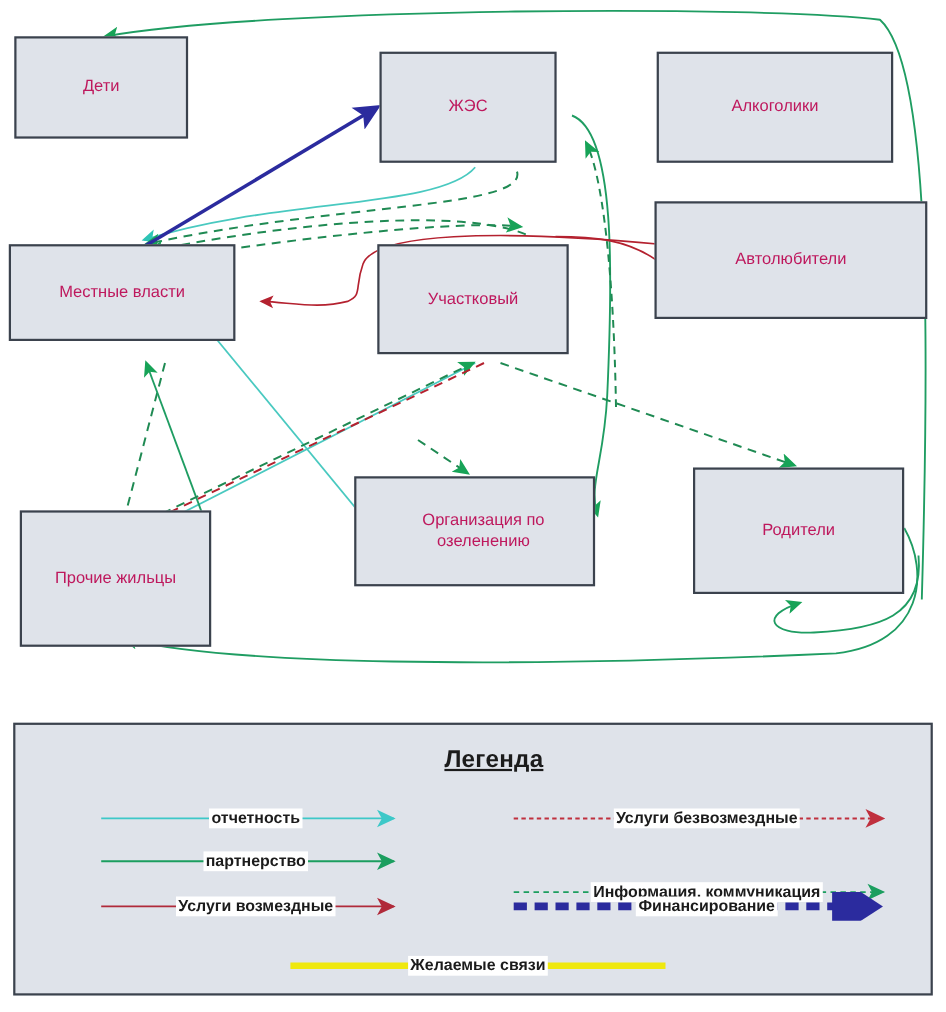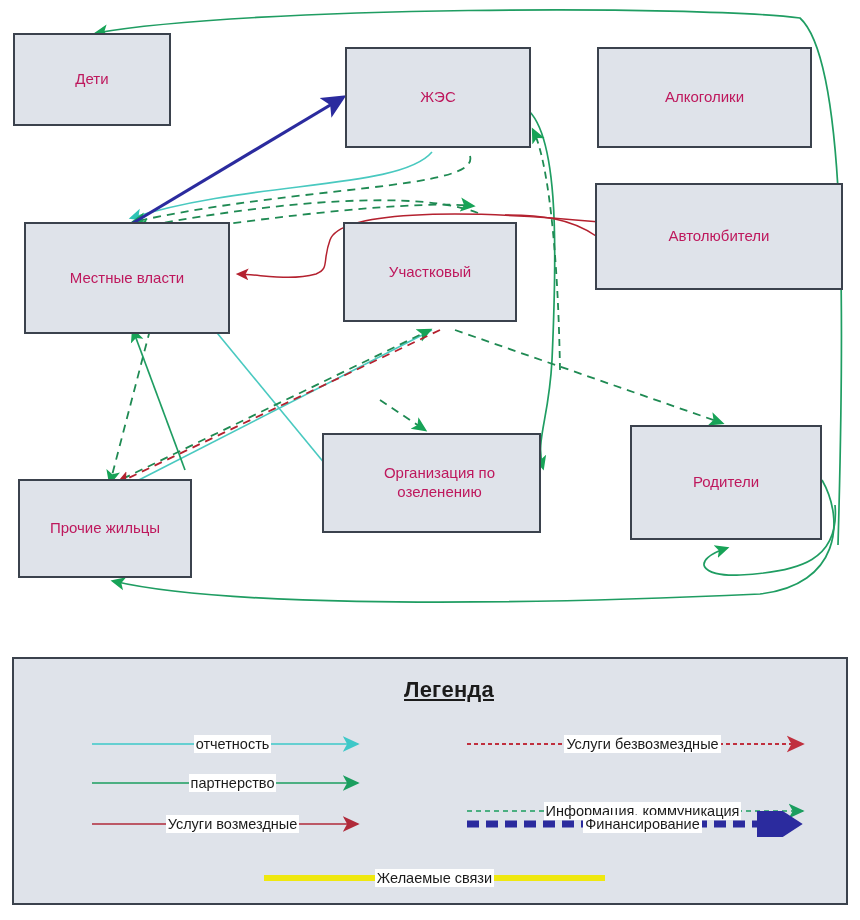--- a/index.html
+++ b/index.html
@@ -75,21 +75,21 @@
     position: absolute;
     display: flex;
     align-items: center;
     justify-content: center;
     height: 26px;
   }
   .legend-text {
     background: #ffffff;
     color: #1b1b1b;
     font-size: 14.5px;
-    font-weight: normal;
+    font-weight: bold;
     padding: 1px 2px;
     white-space: nowrap;
     z-index: 3;
     position: relative;
   }
   .legend-svg {
     position: absolute;
     left: 0;
     top: 0;
     z-index: 1;
@@ -157,50 +157,50 @@
 
     <path d="M 455,330 L 722,423" fill="none" stroke="#1f8a53" stroke-width="1.8" stroke-dasharray="8,6" marker-end="url(#ah-green)"></path>
 
     <path d="M 380,400 L 425,430" fill="none" stroke="#1f8a53" stroke-width="1.8" stroke-dasharray="8,6" marker-end="url(#ah-green)"></path>
   </svg>
 
   <div class="node" style="left:13px; top:33px; width:158px; height:93px;">
     <span class="node-label">Дети</span>
   </div>
 
-  <div class="node" style="left:345px; top:47px; width:186px; height:101px;">
+  <div class="node" style="left:345px; top:47px; width:161px; height:101px;">
     <span class="node-label">ЖЭС</span>
   </div>
 
   <div class="node" style="left:597px; top:47px; width:215px; height:101px;">
     <span class="node-label">Алкоголики</span>
   </div>
 
   <div class="node" style="left:595px; top:183px; width:248px; height:107px;">
     <span class="node-label">Автолюбители</span>
   </div>
 
-  <div class="node" style="left:24px; top:222px; width:206px; height:112px;">
+  <div class="node" style="left:8px; top:222px; width:206px; height:88px;">
     <span class="node-label">Местные власти</span>
   </div>
 
   <div class="node" style="left:343px; top:222px; width:174px; height:100px;">
     <span class="node-label">Участковый</span>
   </div>
 
   <div class="node" style="left:322px; top:433px; width:219px; height:100px;padding-left:16px;">
     <span class="node-label">Организация по
 озеленению</span>
   </div>
 
   <div class="node" style="left:630px; top:425px; width:192px; height:115px;">
     <span class="node-label">Родители</span>
   </div>
 
-  <div class="node" style="left:18px; top:479px; width:174px; height:99px;">
+  <div class="node" style="left:18px; top:464px; width:174px; height:124px;">
     <span class="node-label">Прочие жильцы</span>
   </div>
 
   <div id="legend">
 
     <div id="legend-title">Легенда</div>
 
     <div class="legend-row" style="left:76px; top:72px; width:285px;">
       <svg class="legend-svg" width="285" height="26" viewBox="0 0 285 26" xmlns="http://www.w3.org/2000/svg">
         <defs>

